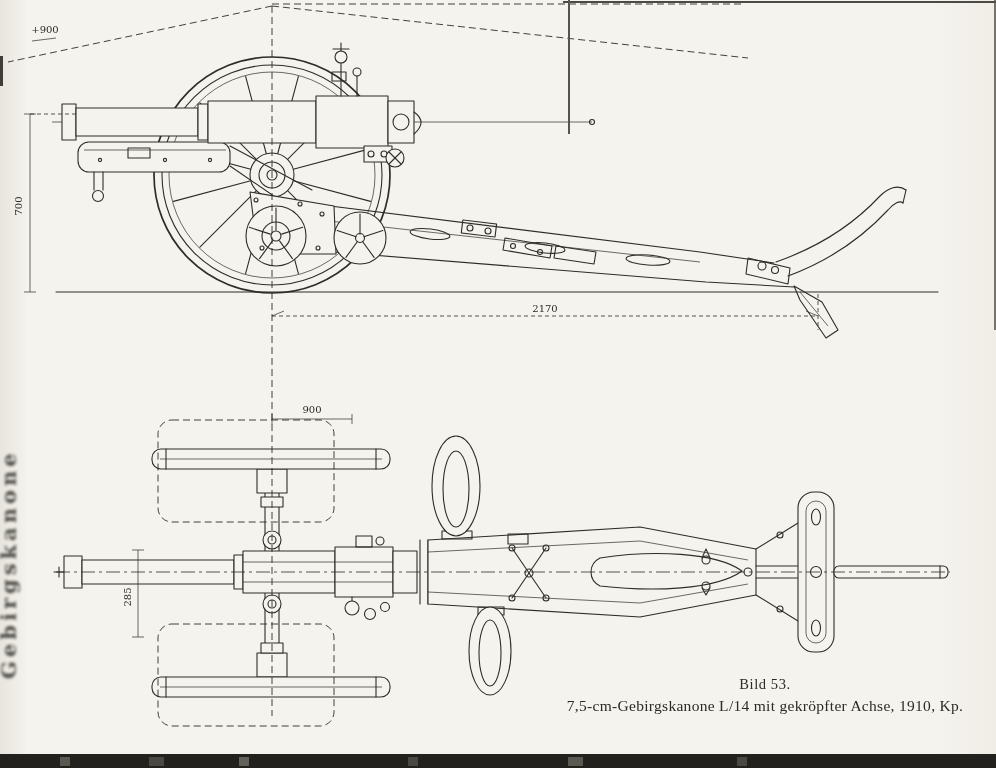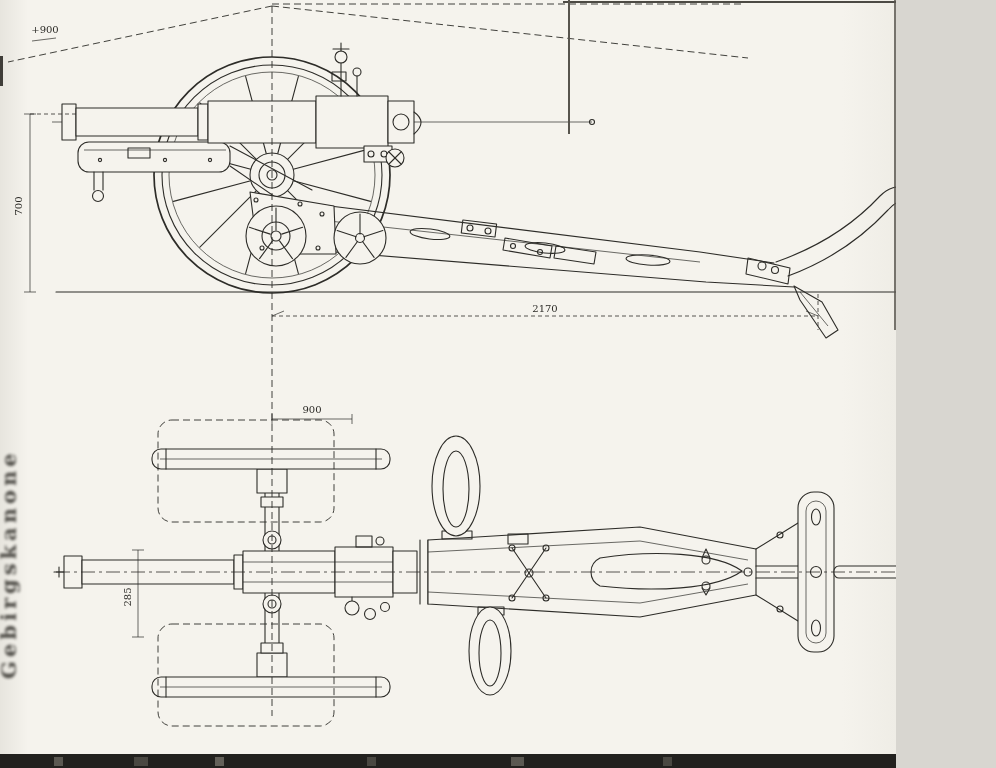--- a/index.html
+++ b/index.html
@@ -1,16 +1,16 @@
 <!DOCTYPE html>
 <html><head>
 <meta charset="utf-8">
 <style>
   html,body{margin:0;padding:0;background:#d8d6d0;}
-  .page{position:relative;width:896px;height:768px;overflow:hidden;
+  .page{position:relative;width:996px;height:768px;overflow:hidden;
         background:linear-gradient(90deg,#e7e5de 0,#f5f3ed 28px,#f5f3ed 94%,#efede6 100%);
         font-family:"Liberation Serif",serif;color:#2b2a26;}
   svg.drawing{position:absolute;left:0;top:0;}
   .ln{fill:none;stroke:#2d2c28;stroke-width:1.1;stroke-linejoin:round;stroke-linecap:round;}
   .ln2{fill:none;stroke:#2d2c28;stroke-width:1.7;stroke-linejoin:round;}
   .thin{fill:none;stroke:#2d2c28;stroke-width:.7;}
   .sol{fill:#f5f3ed;stroke:#2d2c28;stroke-width:1.1;stroke-linejoin:round;}
   .dash{fill:none;stroke:#2d2c28;stroke-width:.9;stroke-dasharray:7 4;}
   .dashf{fill:none;stroke:#2d2c28;stroke-width:.8;stroke-dasharray:4 3;}
   .dashdot{fill:none;stroke:#2d2c28;stroke-width:.8;stroke-dasharray:14 4 3 4;}
@@ -314,20 +314,24 @@
 
     <g>
       <line class="thin" x1="138" y1="550" x2="138" y2="637"></line>
       <line class="thin" x1="132" y1="550" x2="144" y2="550"></line>
       <line class="thin" x1="132" y1="637" x2="144" y2="637"></line>
       <text class="dim" x="131" y="597" text-anchor="middle" transform="rotate(-90 131 597)">285</text>
     </g>
   </g>
 </svg>
 
+<div class="caption">
+  <div class="num">Bild 53.</div>
+  <div class="txt">7,5-cm-Gebirgskanone L/14 mit gekröpfter Achse, 1910, Kp.</div>
+</div>
 
 <div class="spine">Gebirgskanone</div>
 <div class="scan-top"></div>
 <div class="scan-vert"></div>
 <div class="scan-right"></div>
 <div class="corner-mark"></div>
 <div class="band">
   <div class="band-marks"></div>
 </div>
 

